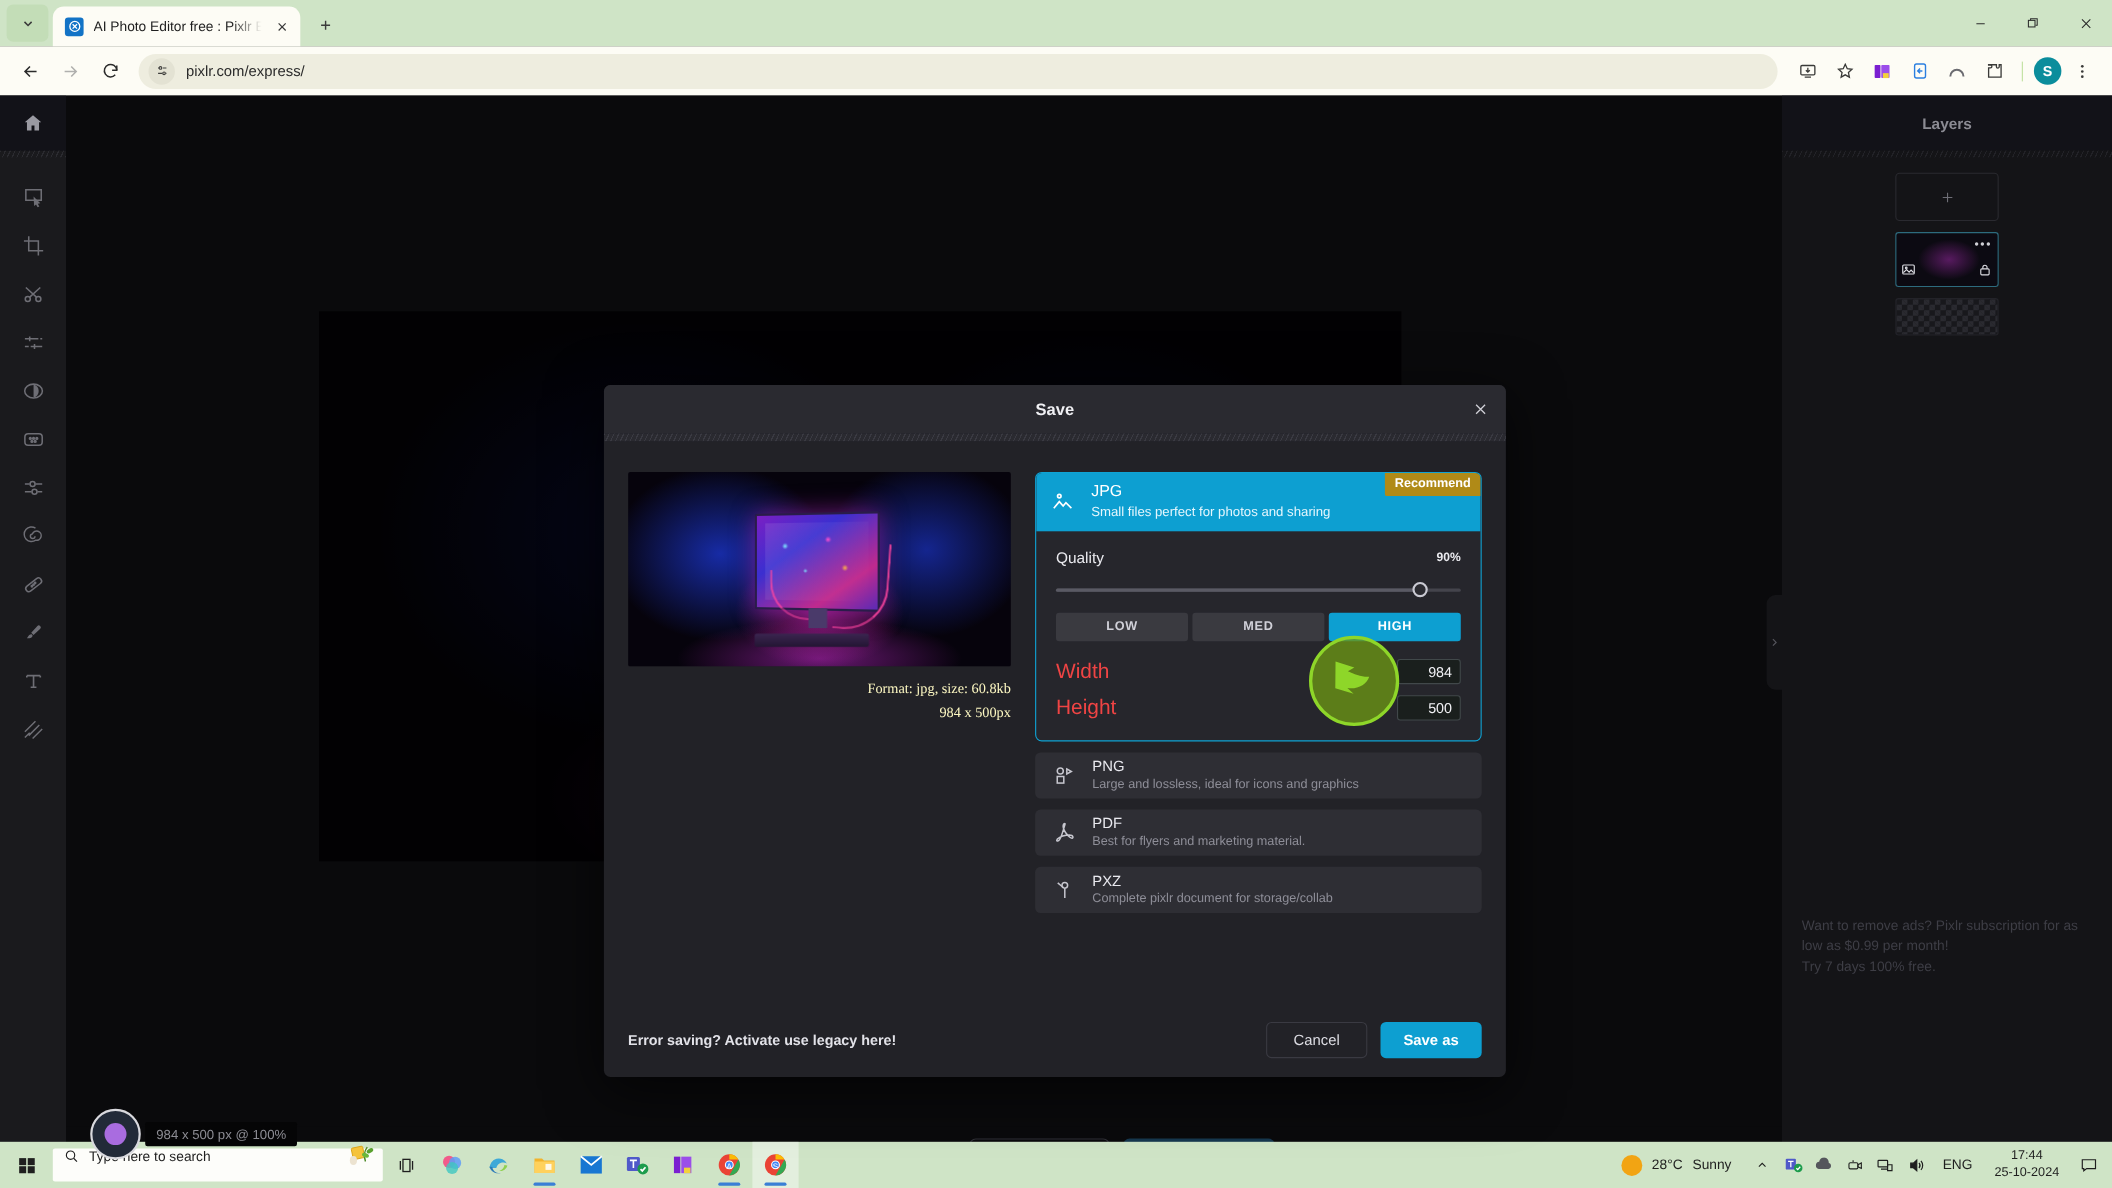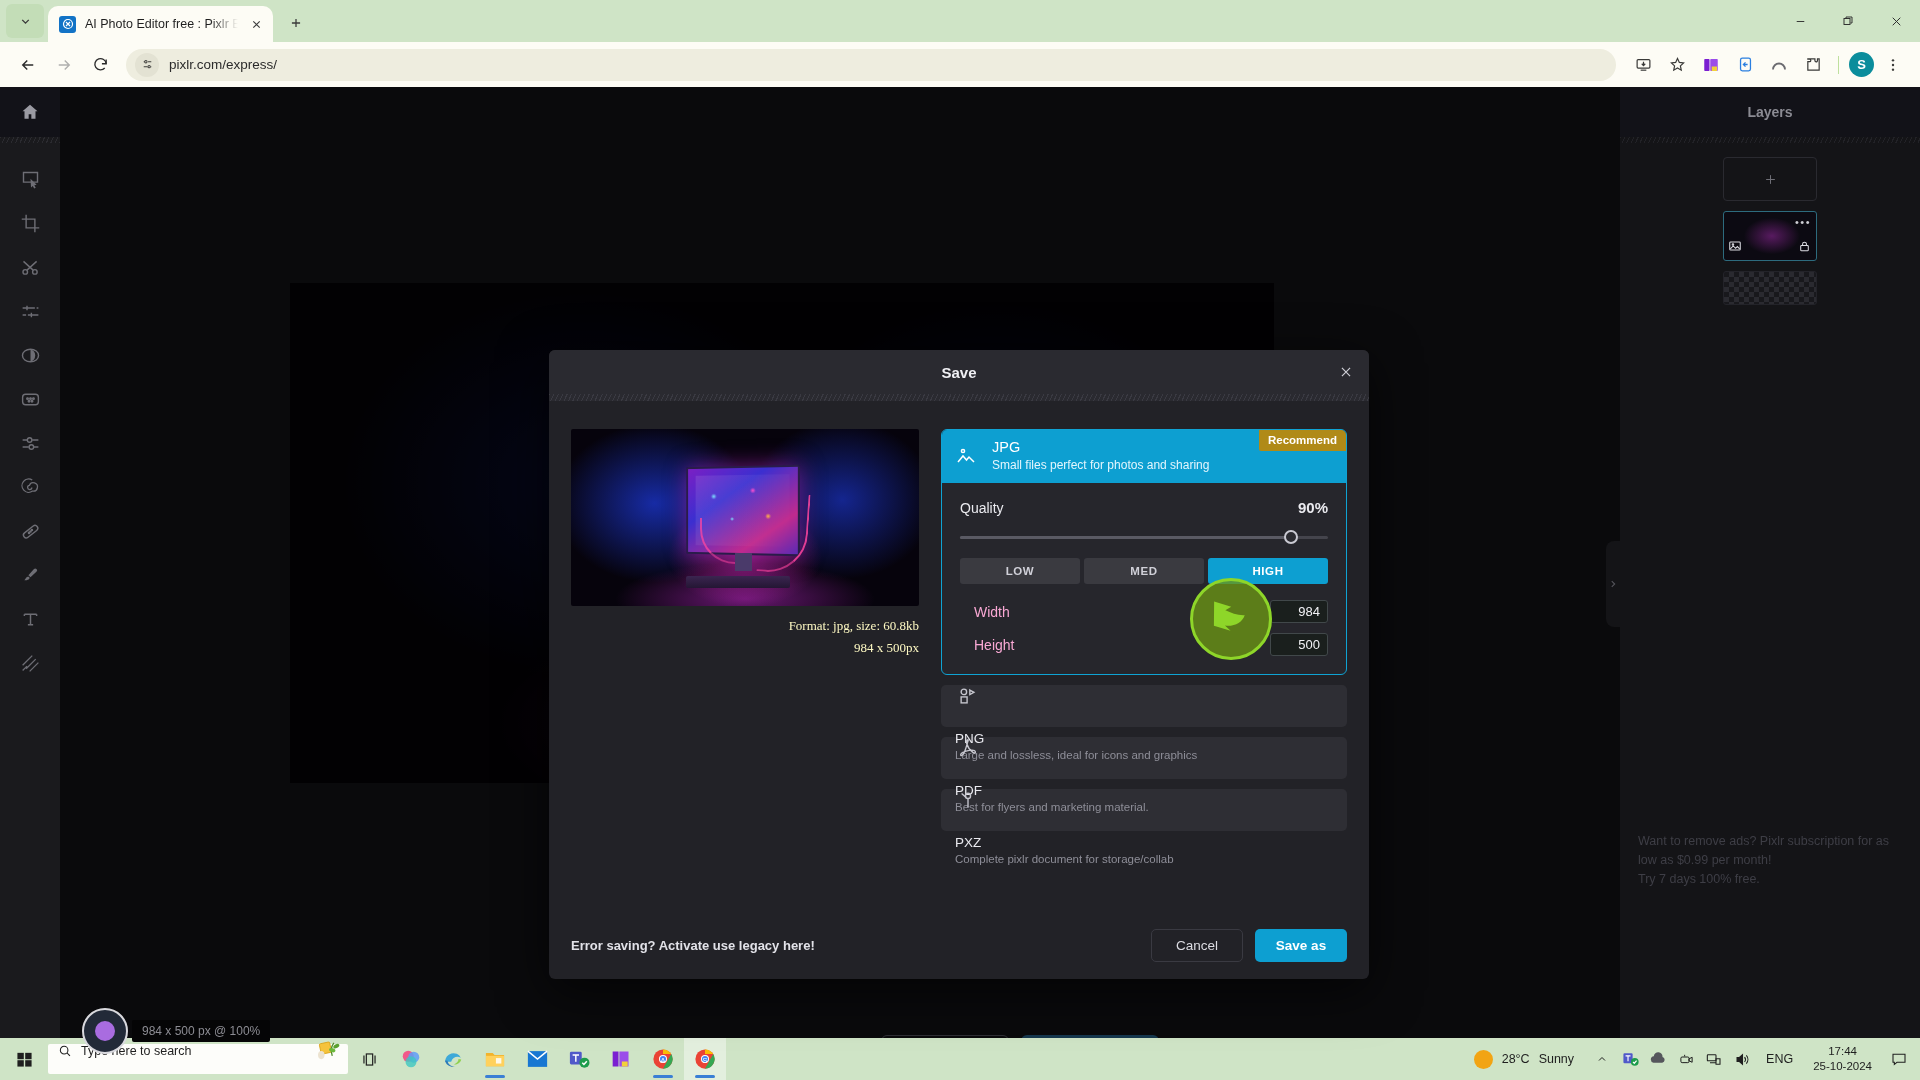--- a/index.html
+++ b/index.html
@@ -275,51 +275,51 @@
   .fmt-icon { width: 26px; flex: 0 0 auto; color: #ffffff; display:flex; align-items:center; justify-content:center;}
   .fmt-name { font-size: 14.5px; color: #fff; line-height: 17px; }
   .fmt-desc { font-size: 12px; color: #e4f6fd; line-height: 16px; margin-top: 1px; }
   .badge-recommend {
     position: absolute; right: 0; top: 0; background: #b08a17; color: #fff;
     font-size: 11.5px; font-weight: bold; padding: 4px 9px 5px; border-radius: 0 0 0 2px;
   }
   .fmt-options { padding: 16px 18px 18px 18px; }
   .quality-row { display: flex; justify-content: space-between; align-items: center; }
   .quality-label { font-size: 14px; color: #eaeaef; }
-  .quality-value { font-size: 15px; color: #eaeaef; font-weight: bold; }
+  .quality-value { font-size: 11px; color: #eaeaef; font-weight: bold; }
   .slider { margin: 14px 0 14px; position: relative; height: 14px; }
   .slider-track {
     position: absolute; left: 0; right: 0; top: 6px; height: 3px;
     background: #44444c; border-radius: 2px;
   }
   .slider-fill { position: absolute; left: 0; top: 6px; height: 3px; background: #5a5a64; border-radius: 2px; }
   .slider-thumb {
     position: absolute; top: 0; width: 14px; height: 14px; border-radius: 50%;
     background: #2b2b31; border: 2px solid #c9c9d2; transform: translateX(-7px);
   }
   .seg-group { display: flex; gap: 4px; }
   .seg {
     flex: 1 1 0; height: 26px; background: #3a3a40; color: #d0d0d8;
     font-size: 11.5px; font-weight: bold; letter-spacing: .6px;
     display:flex; align-items:center; justify-content:center; border-radius: 3px;
   }
   .seg.active { background: #0d9fd1; color: #fff; }
   .dim-row {
     display: flex; align-items: center; justify-content: space-between; margin-top: 16px;
   }
-  .dim-label { font-size: 14px; color: #f9a8d4; margin-left: 14px; }
+  .dim-label { font-size: 19px; color: #ef4444; }
   .dim-input {
     width: 58px; height: 23px; background: #1a1f1d; border: 1px solid #41484a;
     border-radius: 3px; color: #f2f2f6; font-size: 13px; text-align: right;
     padding-right: 7px; display:flex; align-items:center; justify-content:flex-end;
   }
 
   .fmt-item {
     margin-top: 10px; height: 42px; background: #2e2e34; border-radius: 5px;
-    display: flex; align-items: flex-start; gap: 24px; padding: 0 14px; flex-direction: column;
+    display: flex; align-items: center; gap: 12px; padding: 0 14px;
   }
   .fmt-item .fmt-icon { color: #c6c6ce; }
   .fmt-item .fmt-name { color: #e9e9ef; font-size: 13.5px; line-height: 16px; }
   .fmt-item .fmt-desc { color: #8e8e98; font-size: 11.5px; line-height: 15px; }
 
   .dialog-foot {
     position: absolute; left: 0; right: 0; bottom: 0; height: 68px;
     display: flex; align-items: center; padding: 0 22px;
   }
   .legacy-link { font-size: 13px; color: #e2e2e8; font-weight: bold; }

